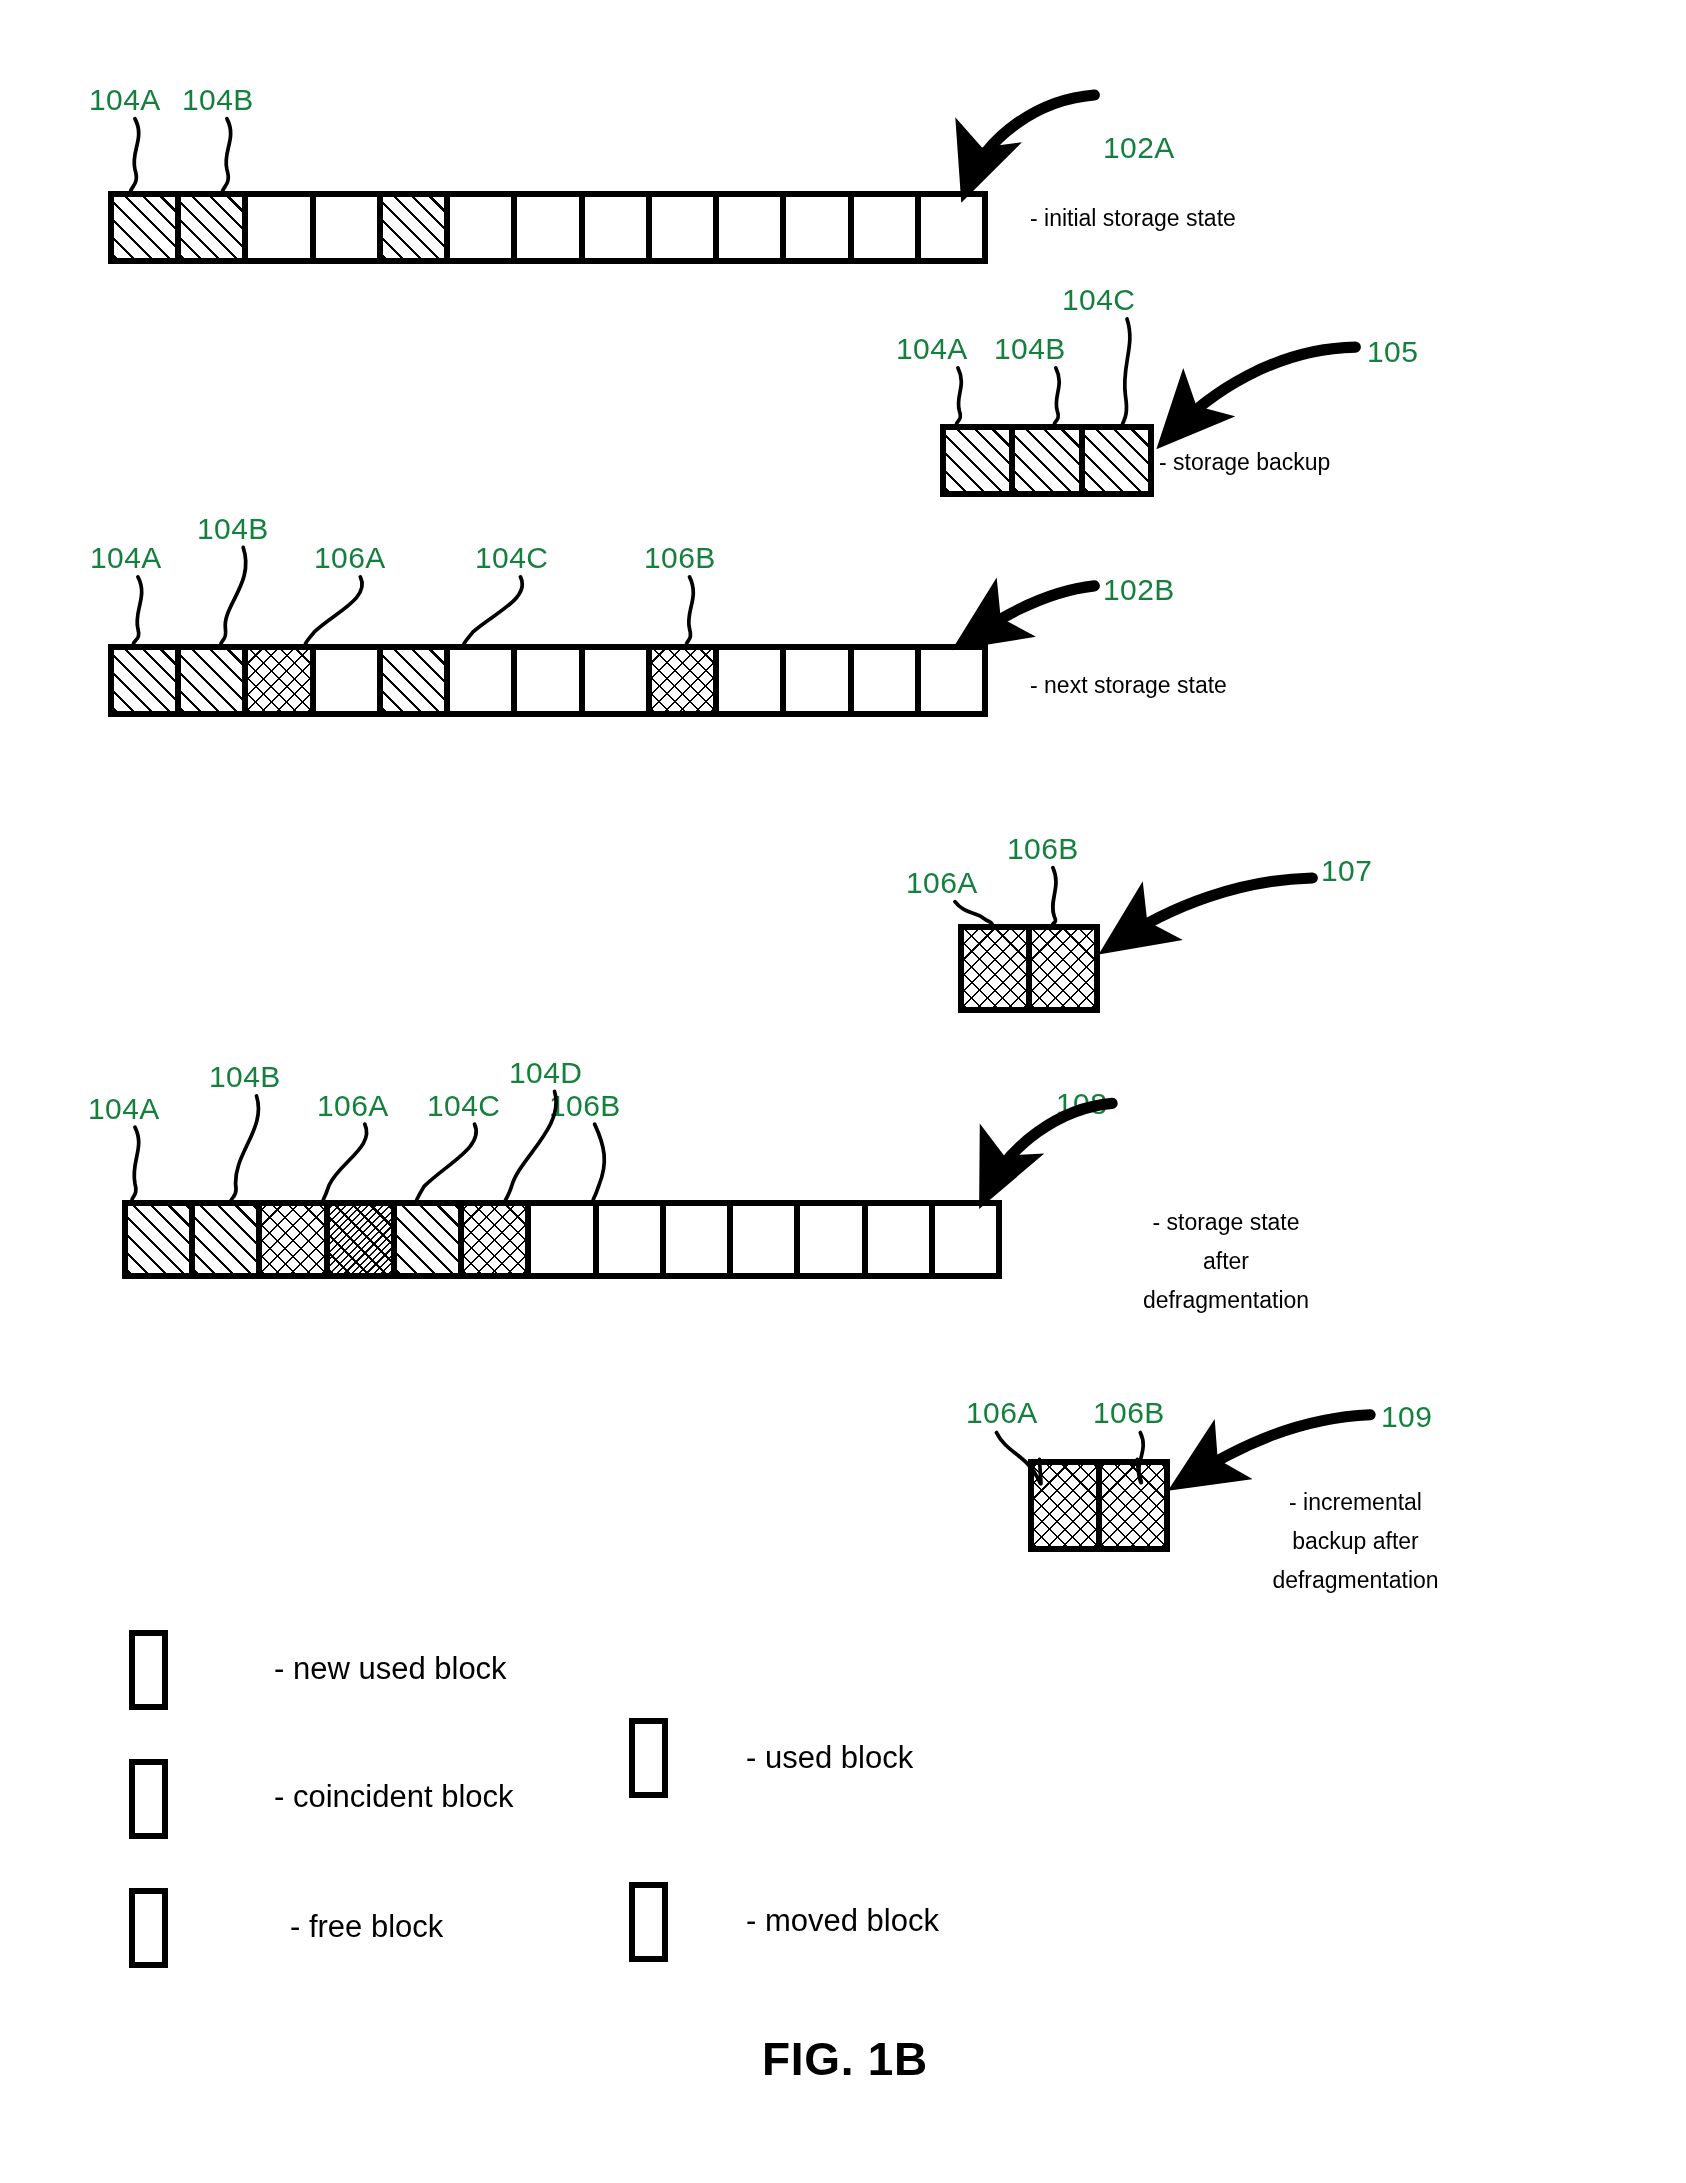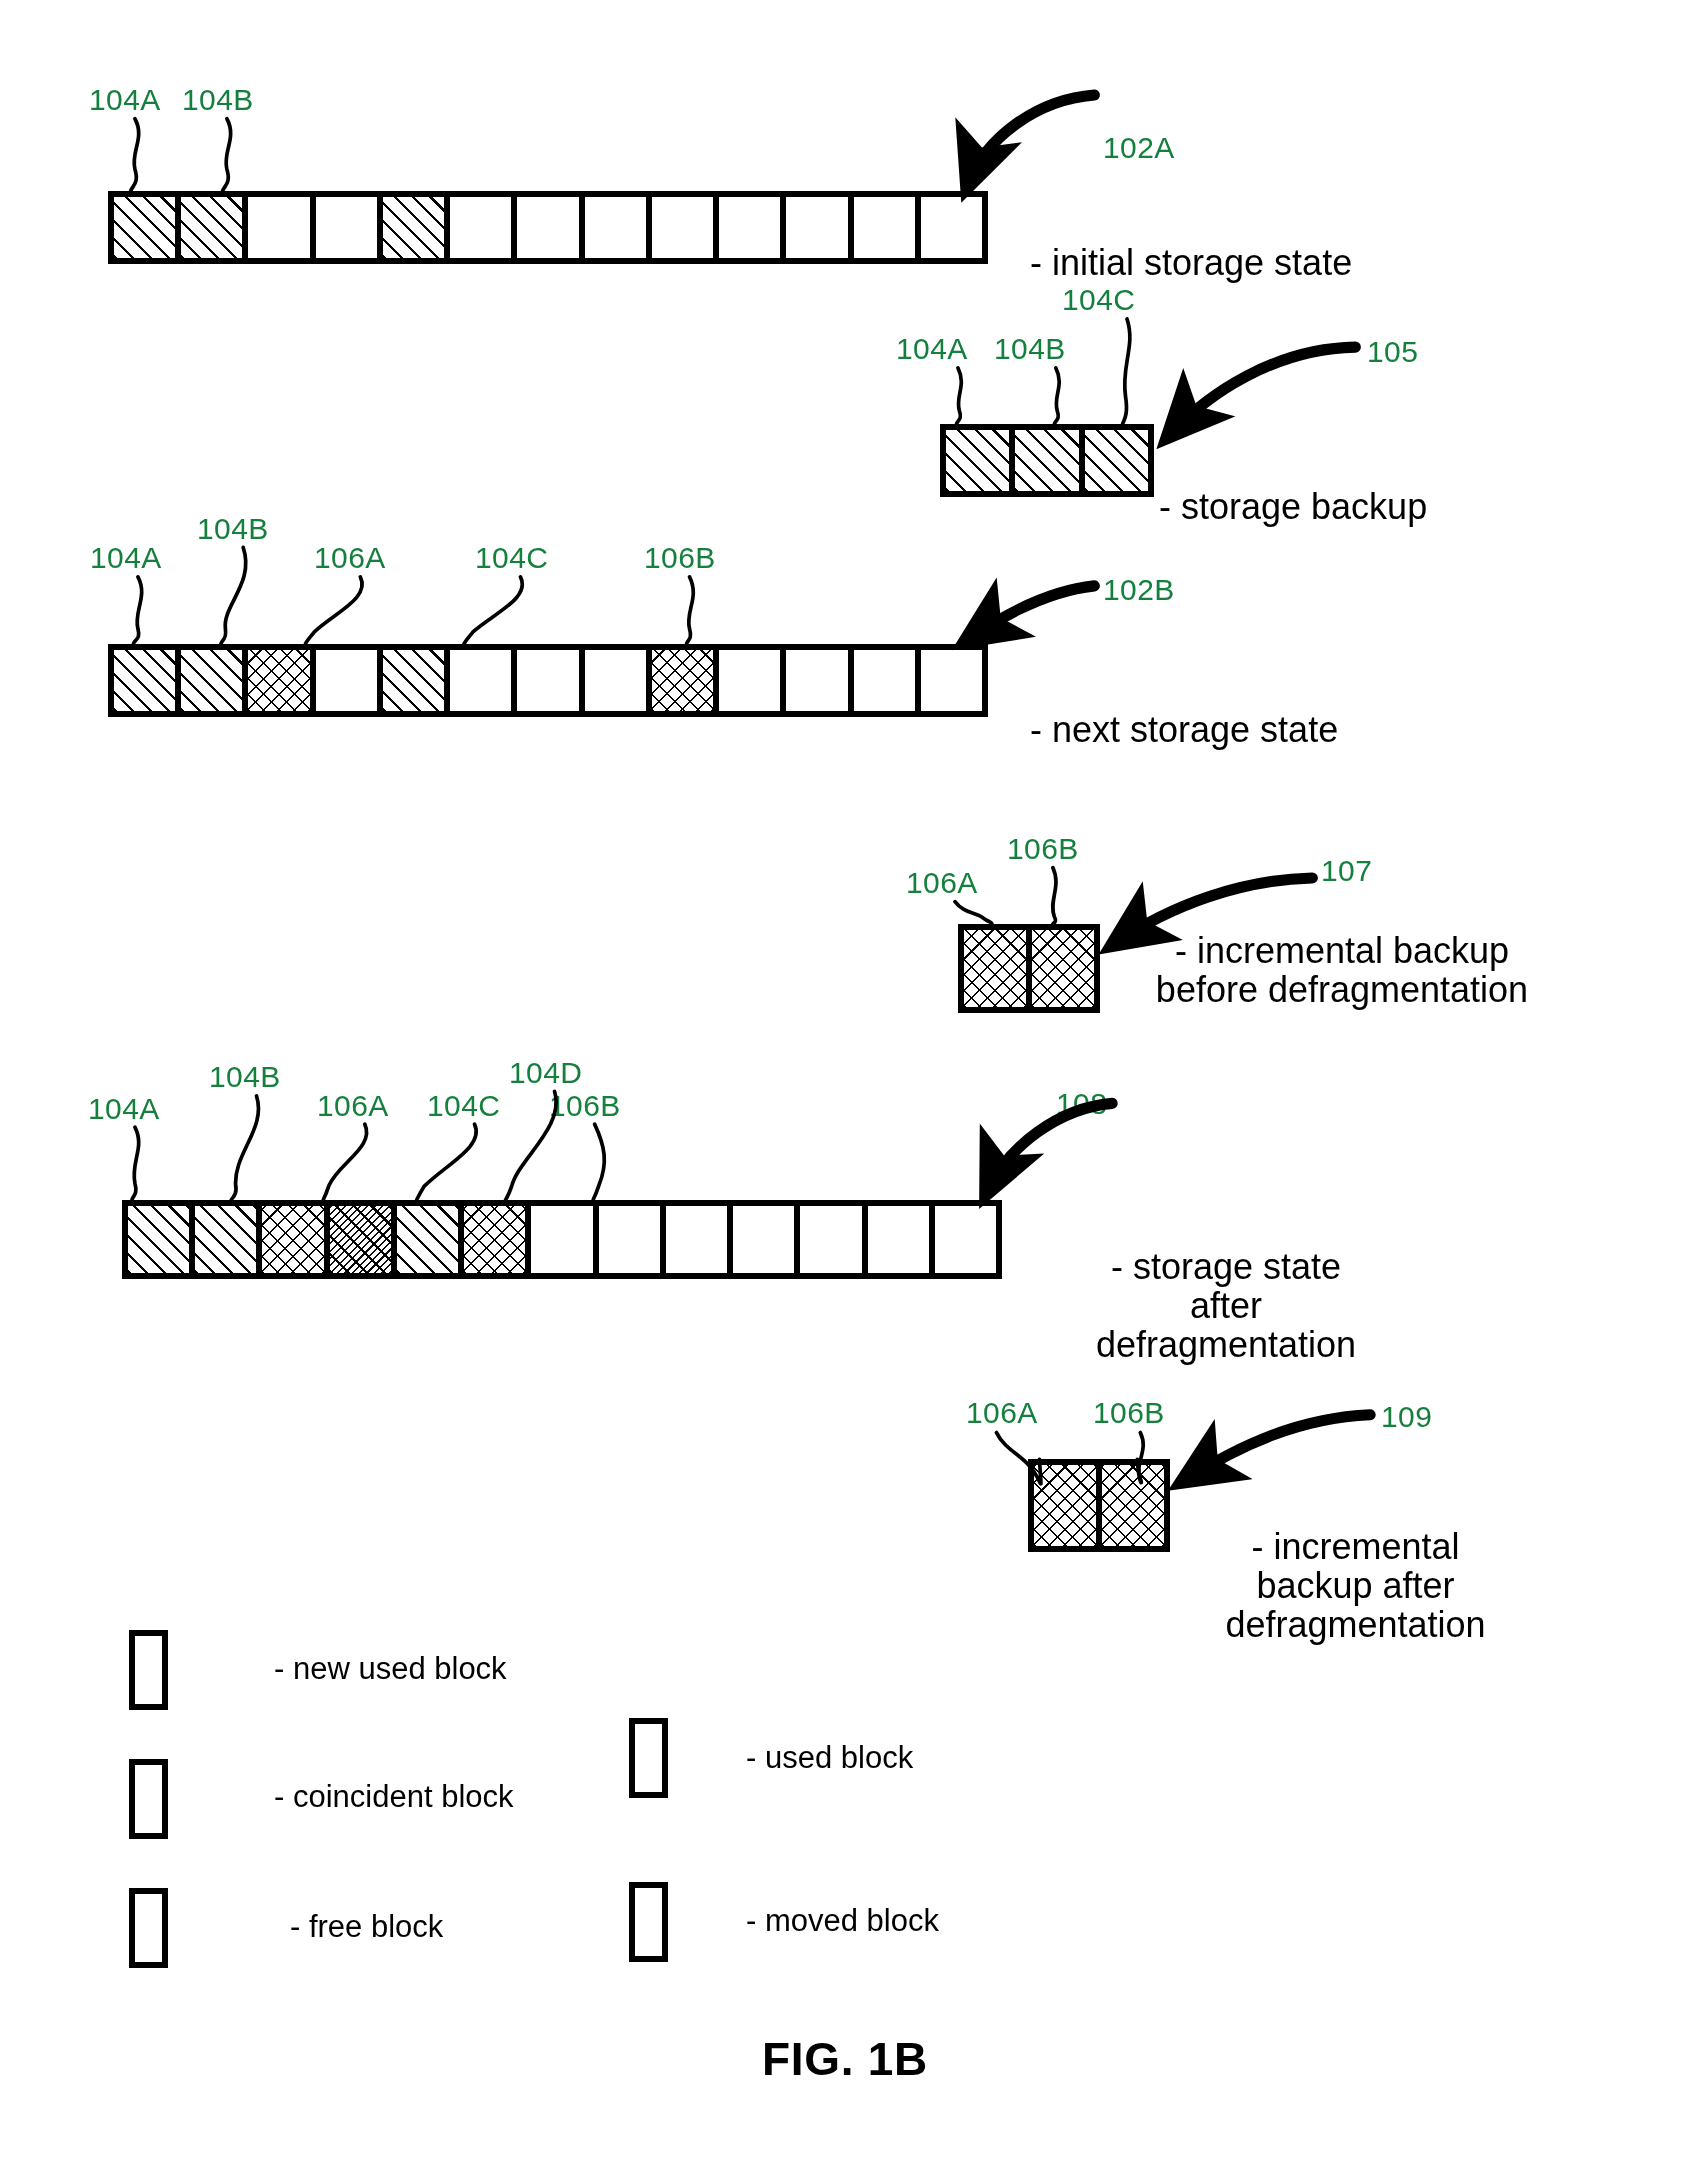--- a/index.html
+++ b/index.html
@@ -13,21 +13,21 @@
 
   
   .abs{position:absolute;}
 
   
   .ref{
     font-size:30px;line-height:33px;letter-spacing:0.4px;
     white-space:nowrap;color:#15803d;
   }
   .callout{
-    font-size:36px;line-height:39px;white-space:pre;color:#000;margin-top:44px;
+    font-size:23px;line-height:39px;white-space:pre;color:#000;
   }
   .callout.center{text-align:center;}
 
   
   .bar{
     position:absolute;display:flex;
     border:6px solid #000;background:#fff;
     box-sizing:border-box;
   }
   .cell{
@@ -145,22 +145,20 @@
   <div class="abs ref" style="left:1103px;top:573px;">102B</div>
   <div class="abs callout" style="left:1030px;top:666px;">- next storage state</div>
 
   <div class="bar" style="left:958px;top:924px;width:142px;height:89px;">
     <div class="cell p-new"></div>
     <div class="cell p-new"></div>
   </div>
   <div class="abs ref" style="left:906px;top:866px;">106A</div>
   <div class="abs ref" style="left:1007px;top:832px;">106B</div>
   <div class="abs ref" style="left:1321px;top:854px;">107</div>
-  <div class="abs callout center" style="left:1112px;top:887px;width:460px;">- incremental backup
-before defragmentation</div>
 
   <div class="bar" style="left:122px;top:1200px;width:880px;height:79px;">
     <div class="cell p-used"></div>
     <div class="cell p-used"></div>
     <div class="cell p-new"></div>
     <div class="cell p-moved"></div>
     <div class="cell p-used"></div>
     <div class="cell p-new"></div>
     <div class="cell p-free"></div>
     <div class="cell p-free"></div>

